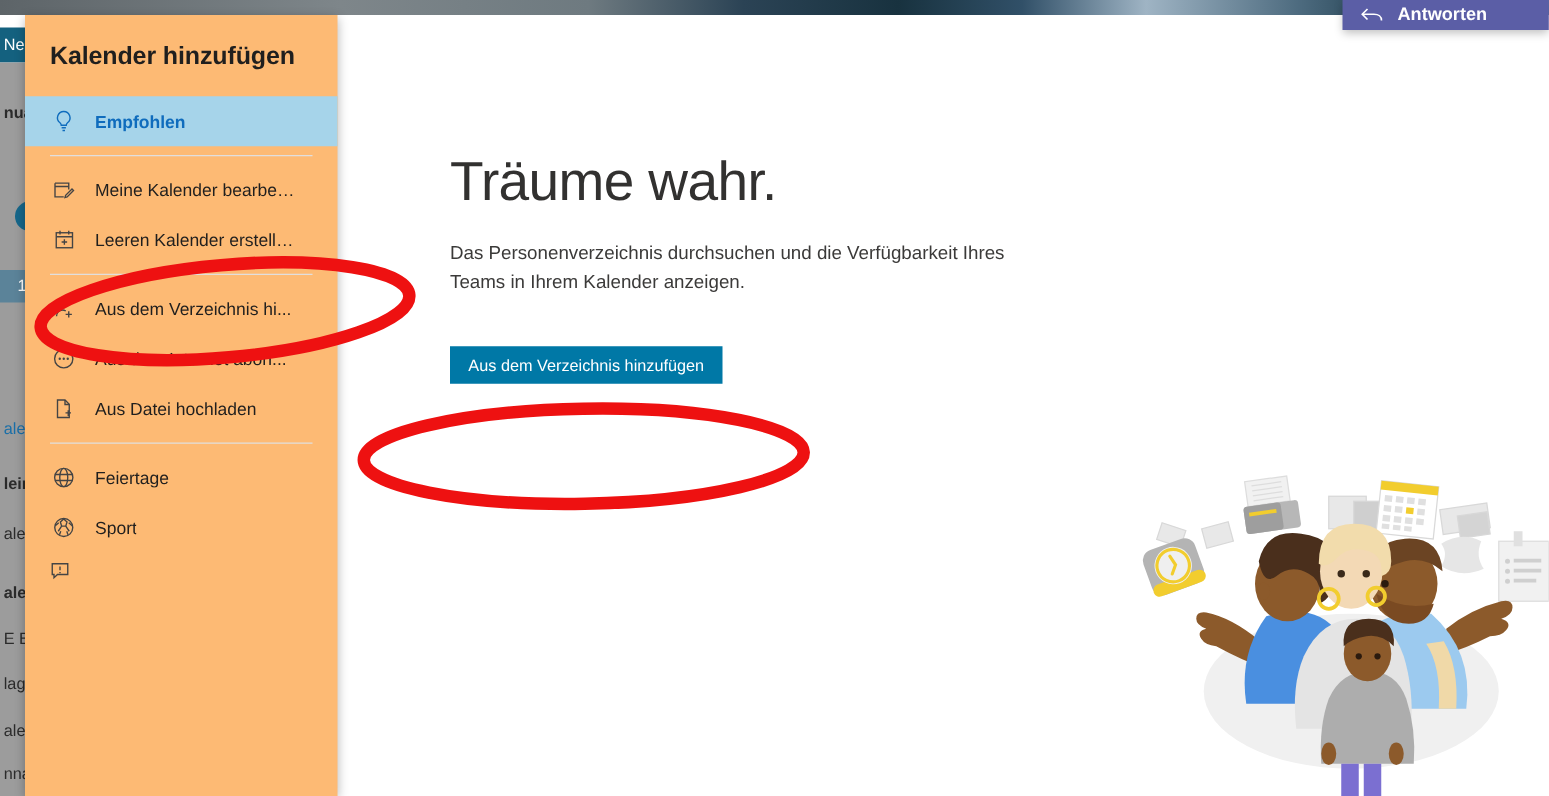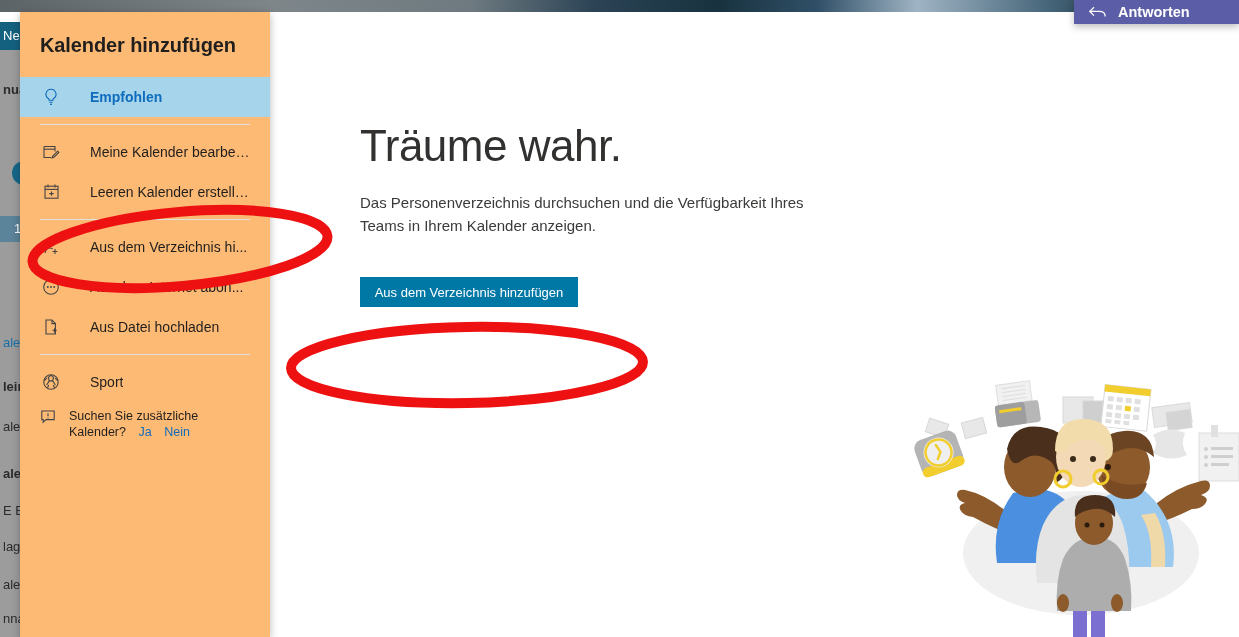--- a/index.html
+++ b/index.html
@@ -25,21 +25,21 @@
   .bg-daysel{position:absolute;left:0;top:216px;width:36px;height:26px;background:#5b8399;}
   .bg-daysel span{color:#fff;font-size:13px;line-height:26px;padding-left:14px;display:block;}
 
   
   #flyout{position:absolute;left:20px;top:12px;width:250px;height:625px;
     background:#fdba74;box-shadow:0 2px 8px rgba(0,0,0,.28);}
   #panel-title{font-size:20px;color:#201f1e;font-weight:600;
     padding:22px 0 0 20px;letter-spacing:-.1px;}
   .menu{margin-top:20px;}
   .mi{display:flex;align-items:center;height:40px;padding-left:20px;cursor:pointer;
-    font-size:14px;color:#201f1e;gap:14px;}
+    font-size:14px;color:#201f1e;}
   .mi .ic{width:22px;height:22px;flex:none;margin-right:14px;display:flex;
     align-items:center;justify-content:center;color:#444;}
   .mi.sel{background:#a6d4ea;color:#0f6cbd;font-weight:600;}
   .mi.sel .ic{color:#0f6cbd;}
   .mi .lbl{overflow:hidden;text-overflow:ellipsis;white-space:nowrap;max-width:160px;}
   .sep{height:1px;background:#e1dfdd;margin:7px 20px 7px 20px;}
   .feedback{display:flex;align-items:flex-start;padding:6px 10px 0 20px;font-size:12.5px;
     color:#201f1e;line-height:16px;}
   .feedback .ic{width:20px;height:20px;margin-right:9px;flex:none;color:#444;margin-top:1px;}
   .fb-text{max-width:150px;}
@@ -281,44 +281,49 @@
           <path d="M3 2h6l3.4 3.4V16H3z"></path>
             <path d="M9 2v3.6h3.4"></path>
           <path d="M11.6 10.2v4.6M9.4 12.3h4.4"></path>
         </svg>
       </span>
       <span class="lbl">Aus Datei hochladen</span>
     </div>
 
     <div class="sep"></div>
 
+    <div class="mi">
+      <span class="ic">
+        <svg width="18" height="18" viewBox="0 0 18 18" fill="none" stroke="currentColor" stroke-width="1.1">
+          <circle cx="9" cy="9" r="7.3"></circle>
+            <ellipse cx="9" cy="9" rx="3.2" ry="7.3"></ellipse>
+          <path d="M2 6.6h14M2 11.4h14"></path>
+        </svg>
+      </span>
+      <span class="lbl">Feiertage</span>
+    </div>
 
     <div class="mi">
       <span class="ic">
         <svg width="18" height="18" viewBox="0 0 18 18" fill="none" stroke="currentColor" stroke-width="1.1">
           <circle cx="9" cy="9" r="7.2"></circle>
           <path d="M9 2.2l2.6 2.3-1 3.4-3.3 0-1-3.4z"></path>
           <path d="M7.3 7.9L4.6 12M10.6 7.9l2.8 4.1M5 5.2L2.2 7.6M13 5.2l2.8 2.4M5.6 14.8l1-2.8M12.4 14.8l-1-2.8"></path>
         </svg>
       </span>
       <span class="lbl">Sport</span>
     </div>
 
 
     <div class="feedback">
       <span class="ic">
         <svg width="16" height="16" viewBox="0 0 16 16" fill="none" stroke="currentColor" stroke-width="1.1">
           <path d="M1.8 2h12.4v8.6H6l-2.8 2.6v-2.6H1.8z"></path>
             <path d="M8 4.2v3M8 8.6v.9"></path>
         </svg>
-      </span>
-      <span class="fb-text">
-        <span>Suchen Sie zusätzliche Kalender?</span>
-        <span class="fb-link">Ja</span>
-        <span class="fb-link">Nein</span>
       </span>
     </div>
   </div>
 </div>
 
 <div id="main">
   <div id="hero-title">
     <div>Träume wahr.</div>
   </div>
   <div id="hero-sub">Das Personenverzeichnis durchsuchen und die Verfügbarkeit Ihres Teams in Ihrem Kalender anzeigen.</div>

